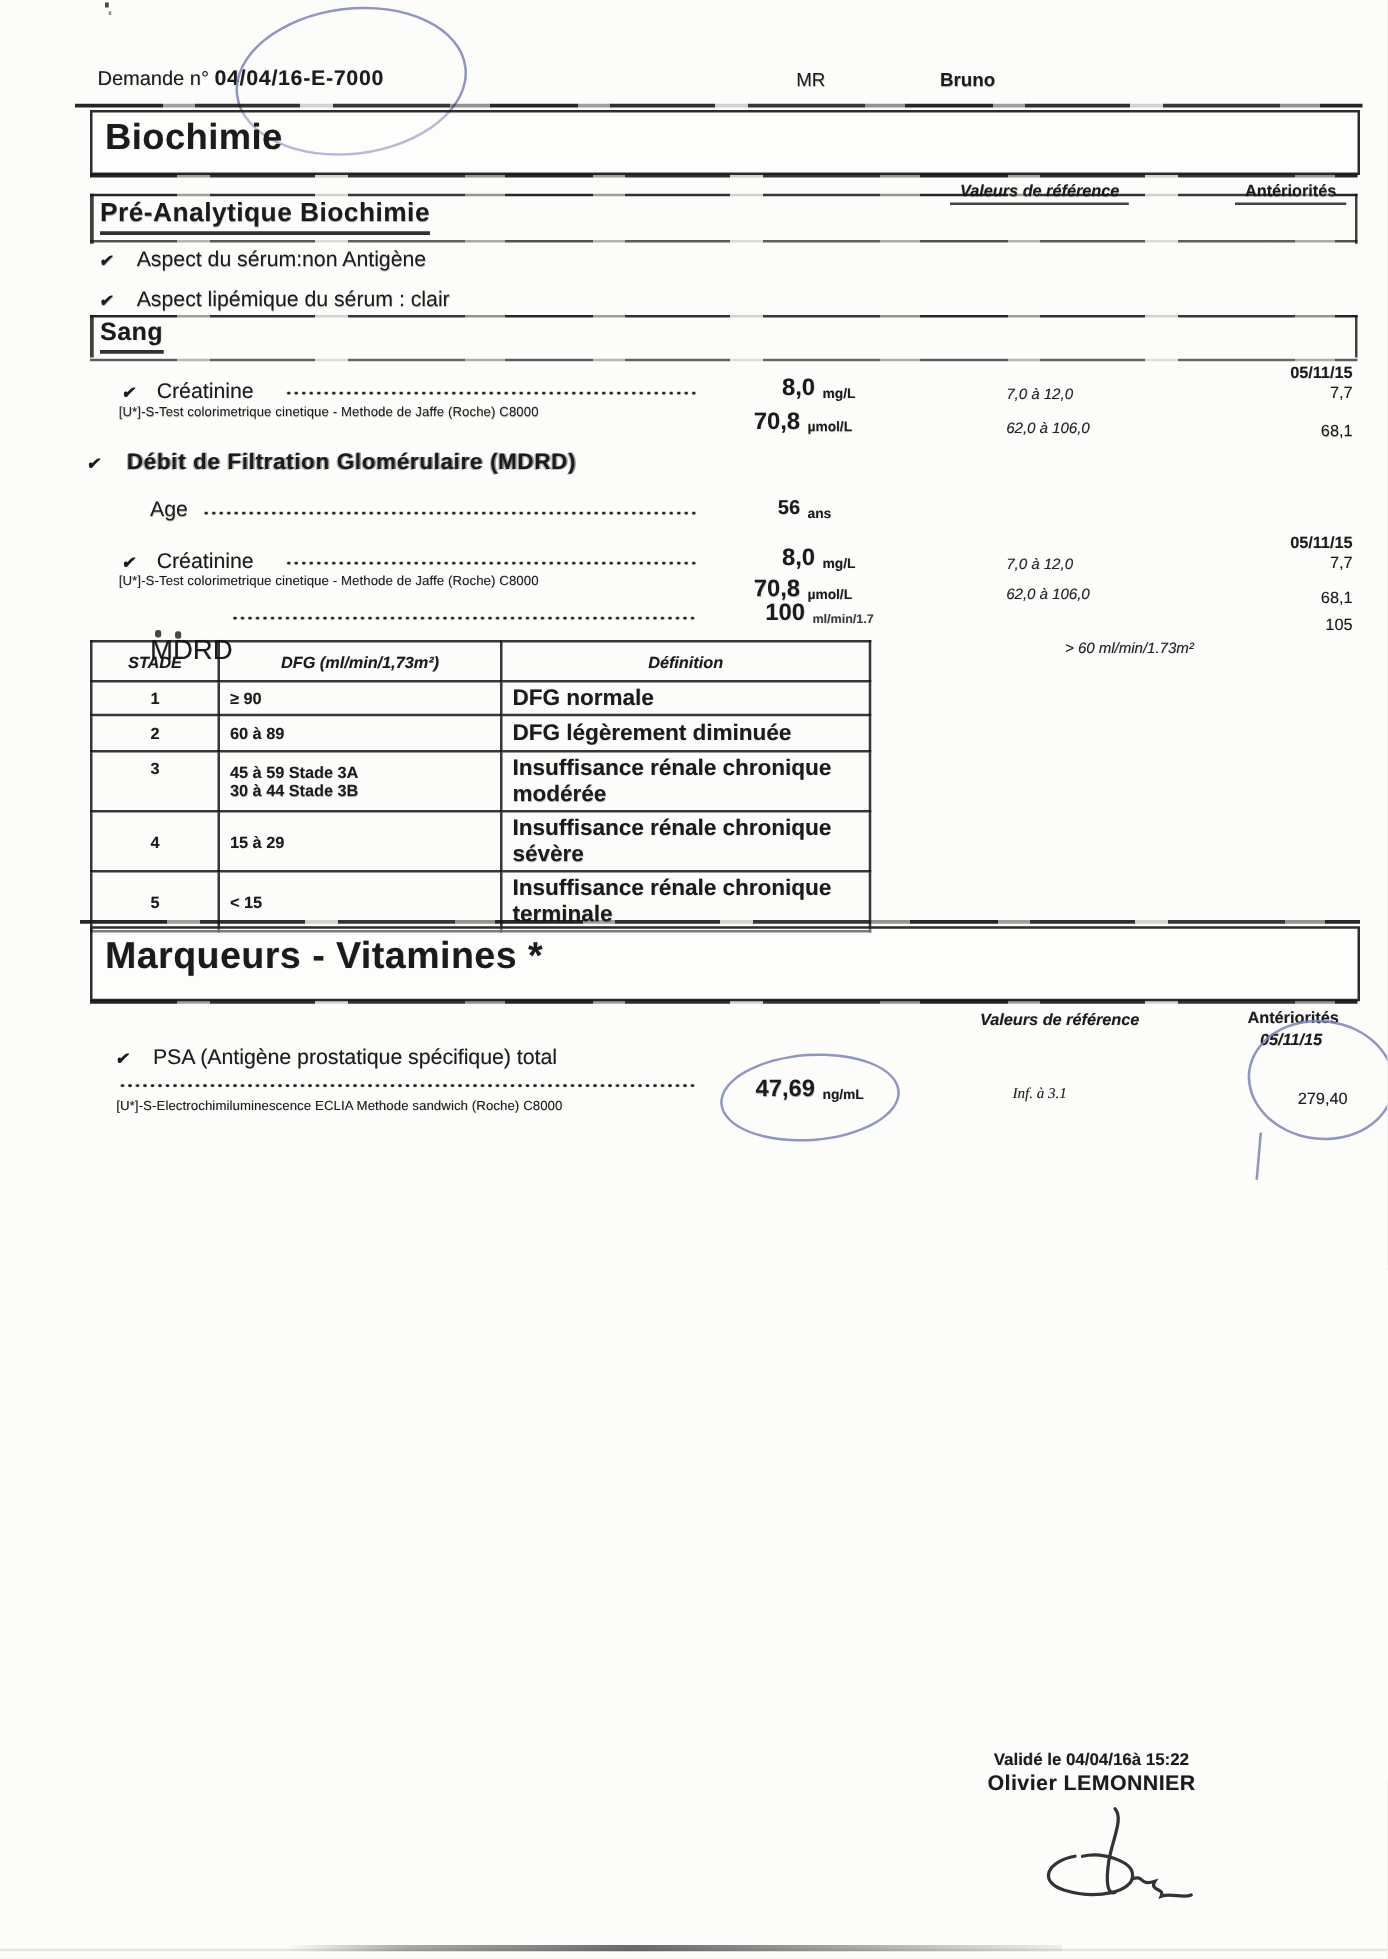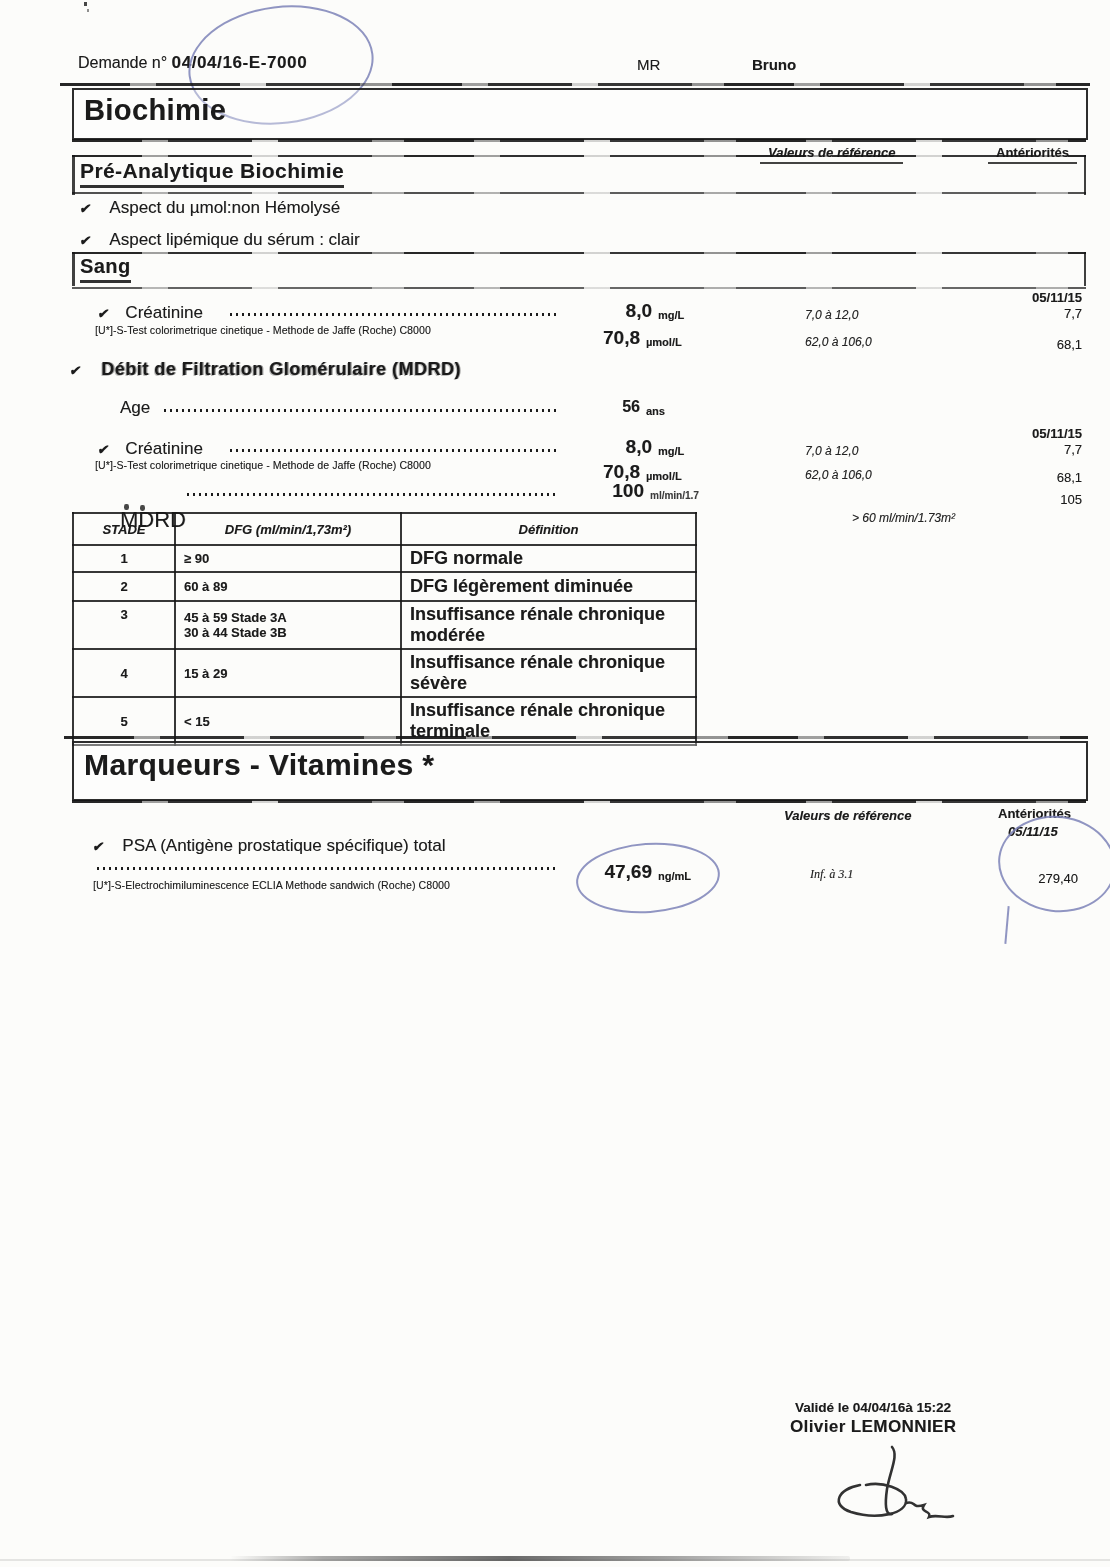--- a/index.html
+++ b/index.html
@@ -70,21 +70,21 @@
   <div class="abs t colhead" style="left:988px;top:145px;font-style:normal;">Antériorités</div>
 
   <div class="hline thin" style="left:72px;top:155px;width:1014px;"></div>
   <div class="vline" style="left:72px;top:155px;height:40px;"></div>
   <div class="vline" style="left:1084px;top:155px;height:40px;width:2px;"></div>
   <div class="abs t bigtitle underl" style="left:80px;top:159px;font-size:21px;">Pré-Analytique Biochimie</div>
   <div class="hline thin" style="left:72px;top:192px;width:1014px;opacity:.8;"></div>
 
   <div class="abs t" style="left:80px;top:198px;">
     <span class="check">✔</span>
-    <span class="lbl" style="margin-left:14px;">Aspect du µmol:non Hémolysé</span>
+    <span class="lbl" style="margin-left:14px;">Aspect du sérum:non Antigène</span>
   </div>
   <div class="abs t" style="left:80px;top:230px;">
     <span class="check">✔</span>
     <span class="lbl" style="margin-left:14px;">Aspect lipémique du sérum : clair</span>
   </div>
 
   <div class="hline thin" style="left:72px;top:252px;width:1014px;"></div>
   <div class="vline" style="left:72px;top:252px;height:34px;"></div>
   <div class="vline" style="left:1084px;top:252px;height:34px;width:2px;"></div>
   <div class="abs t bigtitle underl" style="left:80px;top:255px;font-size:20px;">Sang</div>

